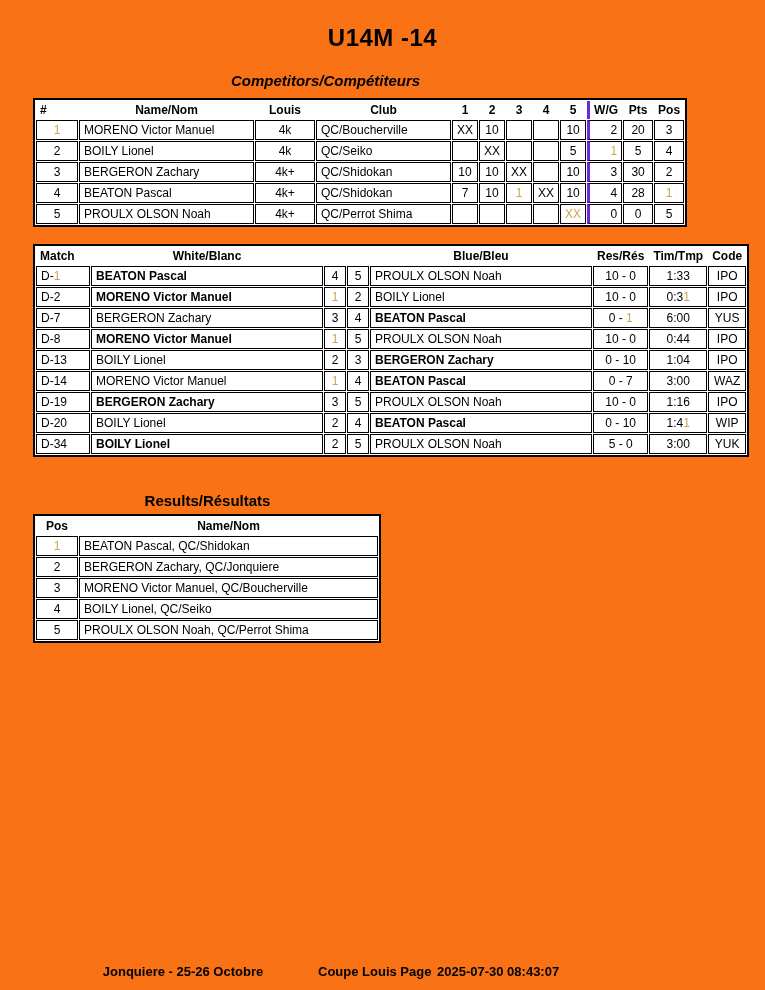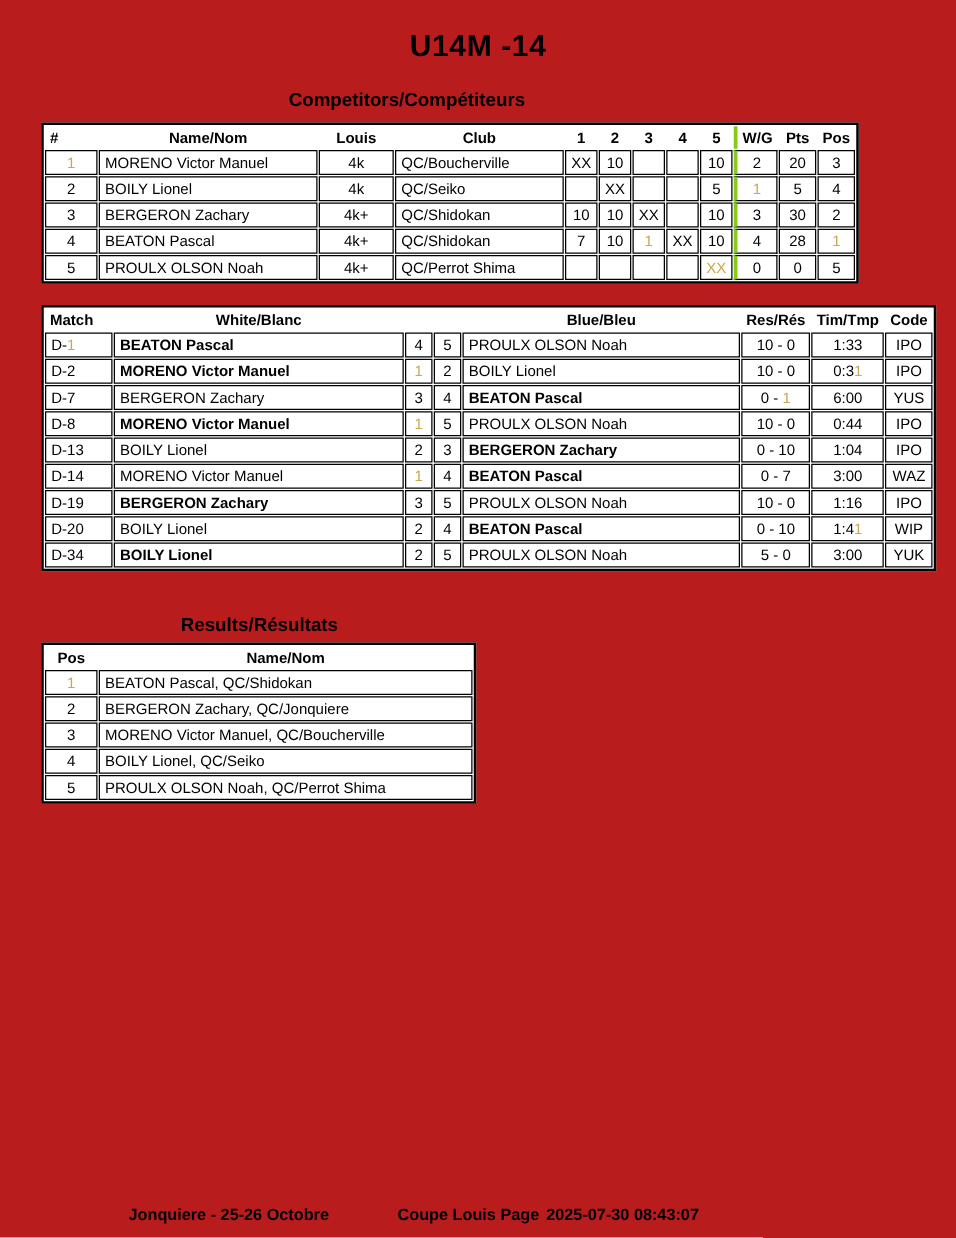--- a/index.html
+++ b/index.html
@@ -1,39 +1,39 @@
 <!DOCTYPE html>
 <html><head>
 <meta charset="utf-8">
 <style>
   html,body{margin:0;padding:0;background:#fff;}
-  .page{position:relative;width:765px;height:990px;background:#b91c1c;
+  .page{position:relative;width:765px;height:990px;background:#f97316;
         font-family:"Liberation Sans",sans-serif;color:#000;overflow:hidden;}
   .title{position:absolute;top:24px;left:0;width:100%;text-align:center;
          font-size:24px;font-weight:bold;letter-spacing:0.5px;}
   .sec-heading{position:absolute;text-align:center;font-weight:bold;font-size:15px;}
-  .h-comp{top:72px;left:33px;width:585px;}
+  .h-comp{top:72px;left:33px;width:585px;font-style:italic;}
   .h-match{top:235px;left:19px;width:675px;margin-top:44px;}
   .h-res{top:492px;left:33px;width:349px;}
 
   table{border-collapse:separate;border-spacing:1px;table-layout:fixed;
         position:absolute;background:#fff;border:2px solid #000;}
   #t-comp{top:98px;left:33px;}
   #t-match{top:244px;left:33px;}
   #t-res{top:514px;left:33px;}
 
   th,td{box-sizing:border-box;font-size:12px;line-height:16px;padding:1px 4px;
         white-space:nowrap;overflow:hidden;}
   th{border:none;font-weight:bold;}
   td{border:1px solid #000;}
   .c{text-align:center;}
   .l{text-align:left;}
   .b{font-weight:bold;}
   .tan{color:#CBA652;}
-  th.wgl,td.wgl{border-left:3px solid #84cc16;}
+  th.wgl,td.wgl{border-left:3px solid #6d28d9;text-align:right;}
 
   .footer-item{position:absolute;font-size:13px;font-weight:bold;top:964px;}
   .f-event{left:33px;width:300px;text-align:center;}
   .f-prog{left:318px;}
   .f-time{left:437px;}
 </style>
 </head>
 <body>
 
 <div class="page">

